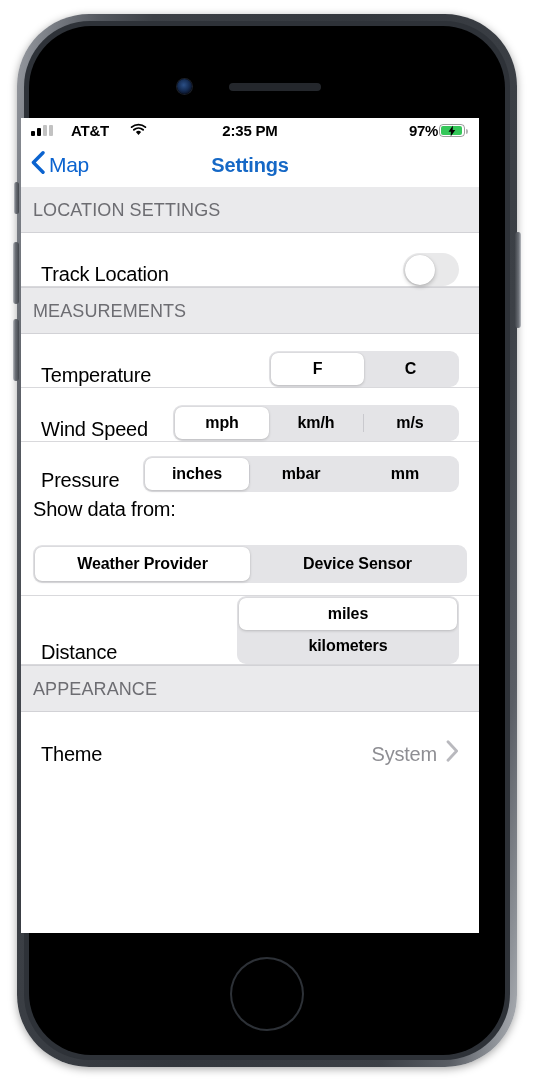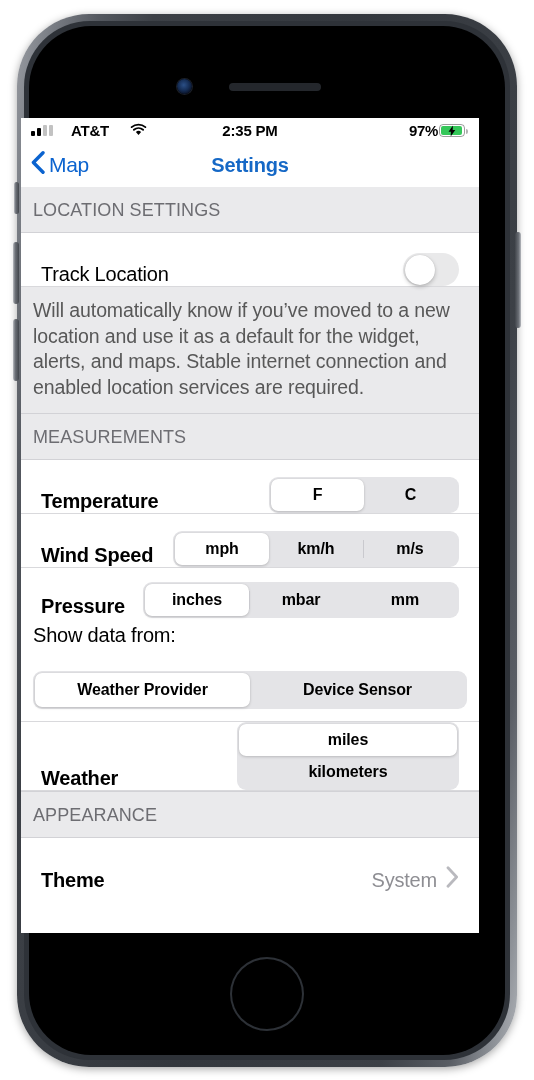--- a/index.html
+++ b/index.html
@@ -255,21 +255,21 @@
     min-height: 54px;
     border-bottom: 1px solid #d9d9dc;
     box-sizing: border-box;
   }
   .row-label {
     font-size: 20px;
     color: #000;
     letter-spacing: -0.2px;
     white-space: nowrap;
   }
-  .row-label.bold { font-weight: bold; }
+  .row-label.bold { font-weight: normal; }
   .row-spacer { flex: 1; }
 
   
   .switch {
     width: 56px;
     height: 33px;
     border-radius: 17px;
     background: #e9e9ea;
     position: relative;
     cursor: pointer;
@@ -435,21 +435,20 @@
       <div class="section-header no-top">LOCATION SETTINGS</div>
 
       <div class="row">
         <span class="row-label">Track Location</span>
         <span class="row-spacer"></span>
         <span class="switch">
           <span class="knob"></span>
         </span>
       </div>
 
-      <div class="footer-note">Will automatically know if you’ve moved to a new location and use it as a default for the widget, alerts, and maps. Stable internet connection and enabled location services are required.</div>
 
       <div class="section-header">MEASUREMENTS</div>
 
       <div class="row">
         <span class="row-label bold">Temperature</span>
         <span class="row-spacer"></span>
         <span class="seg seg-temp">
           <span class="seg-item selected">F</span>
           <span class="seg-item">C</span>
         </span>
@@ -477,21 +476,21 @@
 
       <div class="row-stack">
         <div class="stack-label">Show data from:</div>
         <span class="seg seg-source">
           <span class="seg-item selected">Weather Provider</span>
           <span class="seg-item">Device Sensor</span>
         </span>
       </div>
 
       <div class="row">
-        <span class="row-label bold">Weather</span>
+        <span class="row-label bold">Distance</span>
         <span class="row-spacer"></span>
         <span class="seg seg-distance">
           <span class="seg-item selected">miles</span>
           <span class="seg-item">kilometers</span>
         </span>
       </div>
 
       <div class="section-header">APPEARANCE</div>
 
       <div class="row" style="border-bottom:none;">

